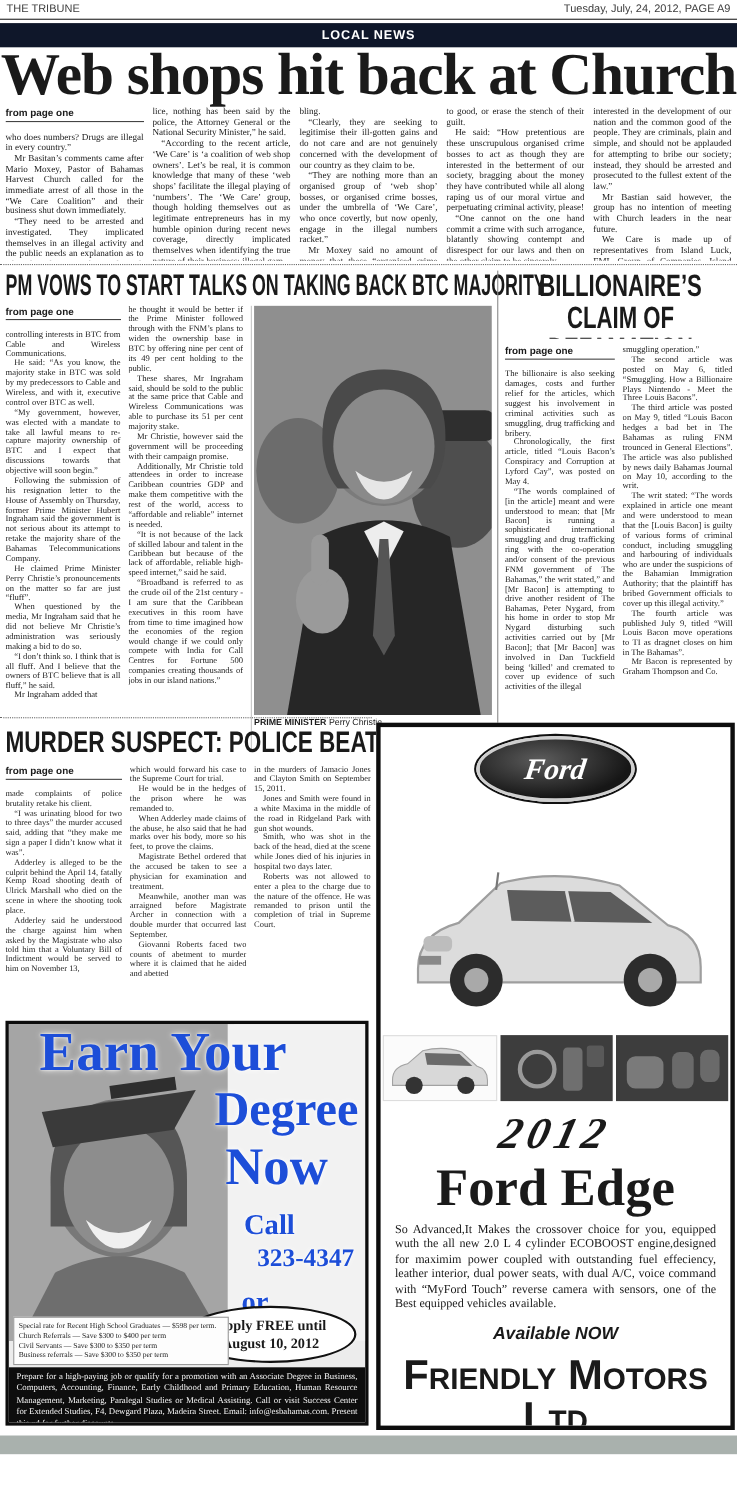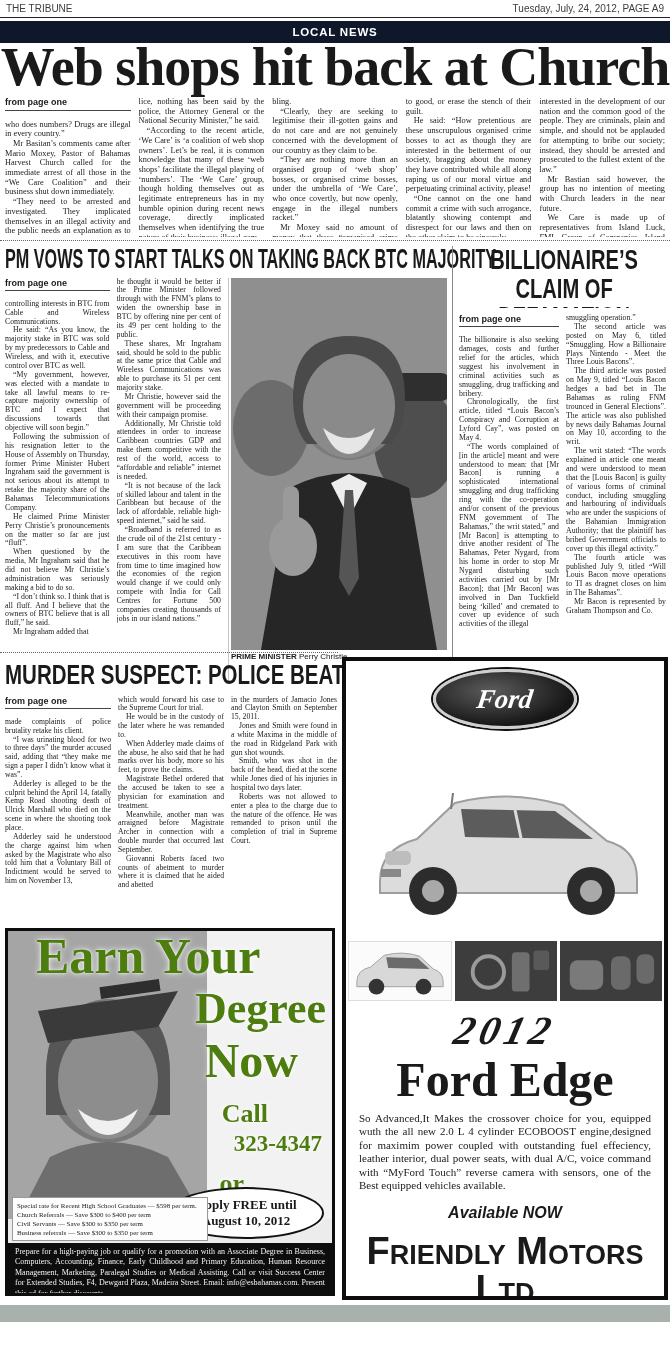--- a/index.html
+++ b/index.html
@@ -51,21 +51,21 @@
   .murder{position:absolute;top:658px;left:5px;width:332px;}
   .murder-head{font-size:27px;margin-top:4px;}
   .murder-body{display:flex;gap:7px;margin-top:6px;height:212px;}
   .murder .col{font-size:7.7px;line-height:1.15;}
   
   .degree{position:absolute;top:928px;left:5px;width:330px;height:368px;
           border:3px solid #0d0d0d;box-sizing:border-box;background:#ececec;overflow:hidden;}
   .grad-photo{position:absolute;left:0;top:0;width:205px;height:288px;
               background:linear-gradient(150deg,#c2c2c2,#949494 60%,#7d7d7d);overflow:hidden;}
   .deg-right{position:absolute;right:0;top:0;width:125px;height:288px;background:#f2f2f2;}
-  .deg-big{position:absolute;font-weight:bold;color:#4d7c0f;
+  .deg-big{position:absolute;font-weight:bold;color:#1d4ed8;
            text-shadow:0 0 6px rgba(255,255,255,.9),0 0 2px rgba(255,255,255,.9);}
   .deg-earn{top:-4px;left:28px;font-size:50px;}
   .deg-degree{top:52px;right:6px;font-size:44px;}
   .deg-now{top:102px;right:34px;font-size:48px;}
   .deg-call{top:168px;right:64px;font-size:26px;}
   .deg-ph1{top:200px;right:10px;font-size:23px;text-align:center;}
   .deg-or{top:238px;right:88px;font-size:26px;}
   .deg-ph2{top:266px;right:10px;font-size:29px;}
   .deg-badge{position:absolute;right:8px;bottom:54px;width:152px;height:48px;background:#fff;
              border:2px solid #111;border-radius:50%;display:flex;flex-direction:column;
@@ -233,21 +233,21 @@
         <div class="tag">from page one</div>
         <div>
             <p class="para">made complaints of police brutality retake his client.</p>
             <p class="para">“I was urinating blood for two to three days” the murder accused said, adding that “they make me sign a paper I didn’t know what it was”.</p>
             <p class="para">Adderley is alleged to be the culprit behind the April 14, fatally Kemp Road shooting death of Ulrick Marshall who died on the scene in where the shooting took place.</p>
             <p class="para">Adderley said he understood the charge against him when asked by the Magistrate who also told him that a Voluntary Bill of Indictment would be served to him on November 13,</p>
           </div>
       </div>
       <div class="col">
           <p class="para">which would forward his case to the Supreme Court for trial.</p>
-          <p class="para">He would be in the custody of the later where he was remanded to.</p>
+          <p class="para">He would be in the hedges of the prison where he was remanded to.</p>
           <p class="para">When Adderley made claims of the abuse, he also said that he had marks over his body, more so his feet, to prove the claims.</p>
           <p class="para">Magistrate Bethel ordered that the accused be taken to see a physician for examination and treatment.</p>
           <p class="para">Meanwhile, another man was arraigned before Magistrate Archer in connection with a double murder that occurred last September.</p>
           <p class="para">Giovanni Roberts faced two counts of abetment to murder where it is claimed that he aided and abetted</p>
         </div>
       <div class="col">
           <p class="para">in the murders of Jamacio Jones and Clayton Smith on September 15, 2011.</p>
           <p class="para">Jones and Smith were found in a white Maxima in the middle of the road in Ridgeland Park with gun shot wounds.</p>
           <p class="para">Smith, who was shot in the back of the head, died at the scene while Jones died of his injuries in hospital two days later.</p>
           <p class="para">Roberts was not allowed to enter a plea to the charge due to the nature of the offence. He was remanded to prison until the completion of trial in Supreme Court.</p>

